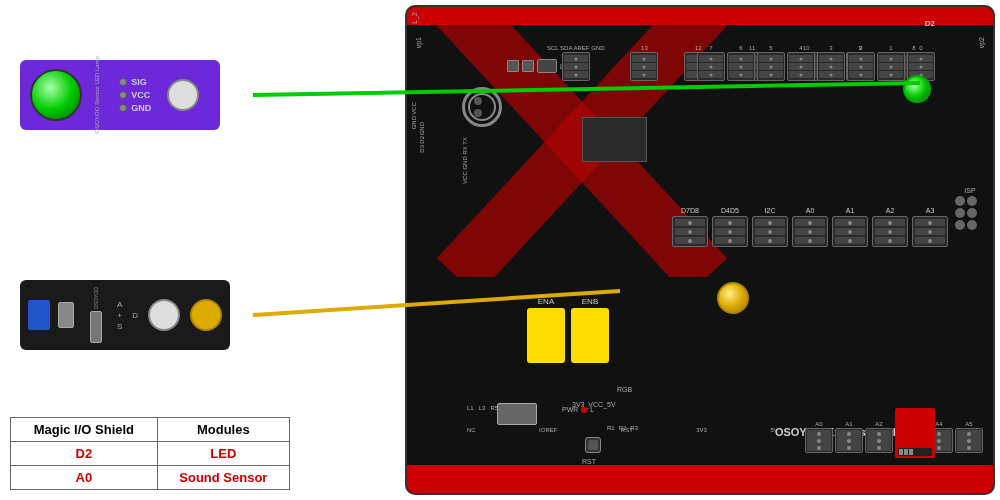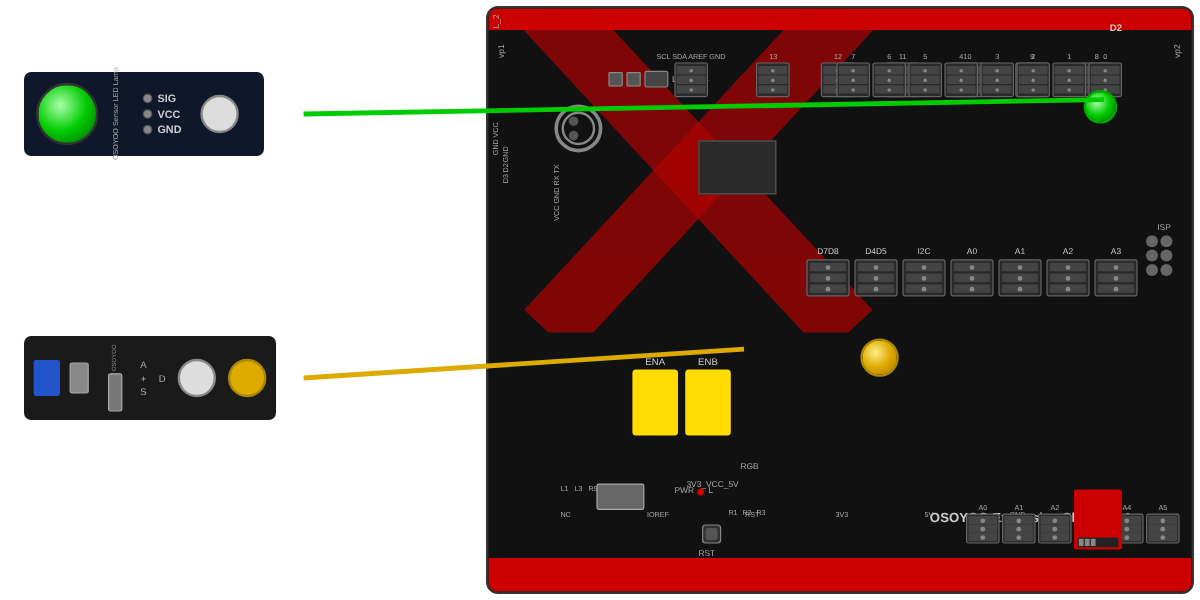--- a/index.html
+++ b/index.html
@@ -20,21 +20,21 @@
       background: white;
     }
 
     
     .led-module {
       position: absolute;
       left: 20px;
       top: 60px;
       width: 200px;
       height: 70px;
-      background: #0f172a;
+      background: #6d28d9;
       border-radius: 6px;
       display: flex;
       align-items: center;
       padding: 5px 10px;
       gap: 8px;
     }
     .led-green-circle {
       width: 52px;
       height: 52px;
       background: radial-gradient(circle at 38% 35%, #aaffaa, #00cc00 50%, #006600);
@@ -839,14 +839,32 @@
     <div class="red-square">
       <div style="position:absolute;bottom:2px;left:3px;right:3px;height:8px;background:#222;border-radius:1px;display:flex;gap:1px;padding:1px;">
         <div style="width:4px;height:100%;background:#888;"></div>
         <div style="width:4px;height:100%;background:#888;"></div>
         <div style="width:4px;height:100%;background:#888;"></div>
       </div>
     </div>
 
   </div>
 
+  <table class="info-table">
+    <thead>
+      <tr>
+        <th>Magic I/O Shield</th>
+        <th>Modules</th>
+      </tr>
+    </thead>
+    <tbody>
+      <tr>
+        <td class="red-text">D2</td>
+        <td class="red-text">LED</td>
+      </tr>
+      <tr>
+        <td class="red-text">A0</td>
+        <td class="red-text">Sound Sensor</td>
+      </tr>
+    </tbody>
+  </table>
 
 </div>
 
 </body></html>

